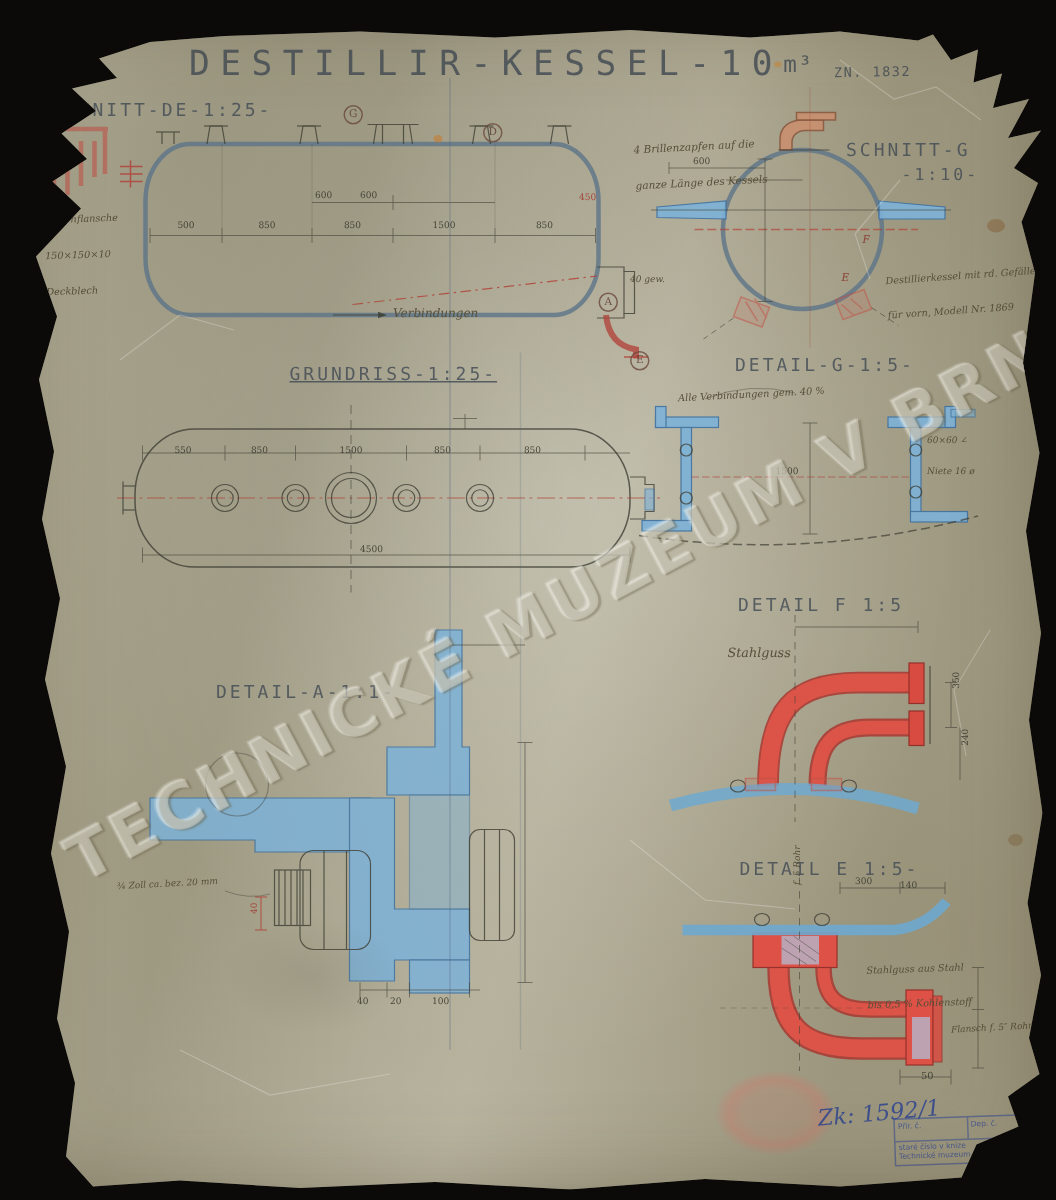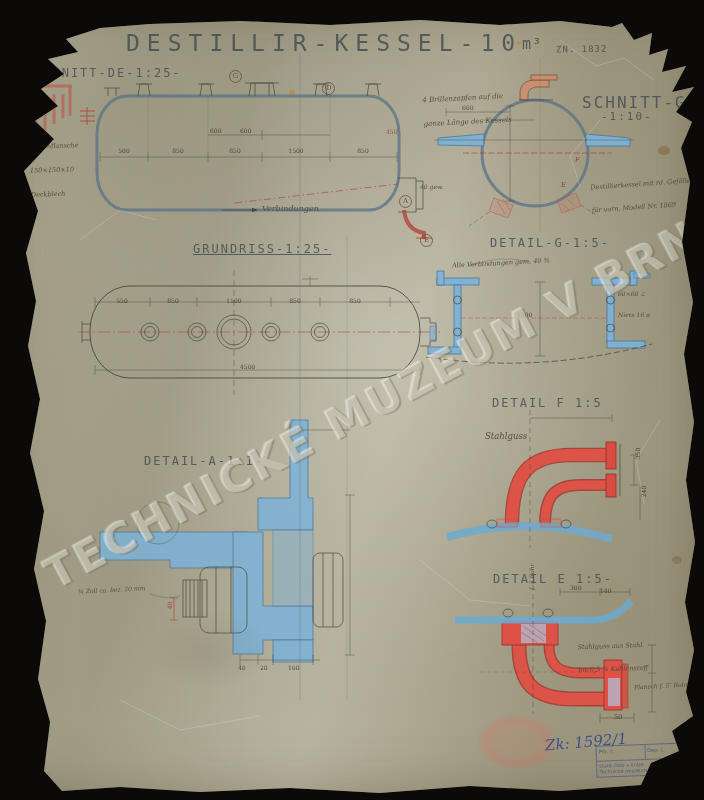--- a/index.html
+++ b/index.html
@@ -364,21 +364,21 @@
   <span class="t dimn" style="left:351px;top:147px;width:24px;text-align:center;">850</span>
   <span class="t dimn" style="left:210px;top:127px;">600</span>
   <span class="t dimn" style="left:240px;top:127px;">600</span>
   <span class="t dimn redn" style="left:386px;top:128px;">450</span>
   <span class="t hw" style="left:262px;top:204px;font-size:8px;">Verbindungen</span>
   <span class="marker" style="left:229px;top:70px;">G</span>
   <span class="marker" style="left:322px;top:82px;">D</span>
   <span class="marker" style="left:399px;top:195px;">A</span>
   <span class="marker" style="left:420px;top:234px;">E</span>
 
-  <span class="t stencil" style="left:582px;top:93px;font-size:16px;letter-spacing:2px;">SCHNITT-G</span>
+  <span class="t stencil" style="left:564px;top:93px;font-size:12px;letter-spacing:2px;">SCHNITT-G</span>
   <span class="t stencil" style="left:601px;top:110px;font-size:11px;letter-spacing:2px;">-1:10-</span>
   <div class="t hw" style="left:423px;top:78px;font-size:7px;line-height:8px;transform:rotate(-3deg);">
     <div>4 Brillenzapfen auf die</div>
     <div>ganze Länge des Kessels</div>
   </div>
   <div class="t hw" style="left:591px;top:166px;font-size:6.5px;line-height:7.5px;transform:rotate(-4deg);width:100px;">
     <div>Destillierkessel mit rd. Gefälle</div>
     <div>für vorn, Modell Nr. 1869</div>
   </div>
   <span class="t dimn" style="left:462px;top:104px;">600</span>

